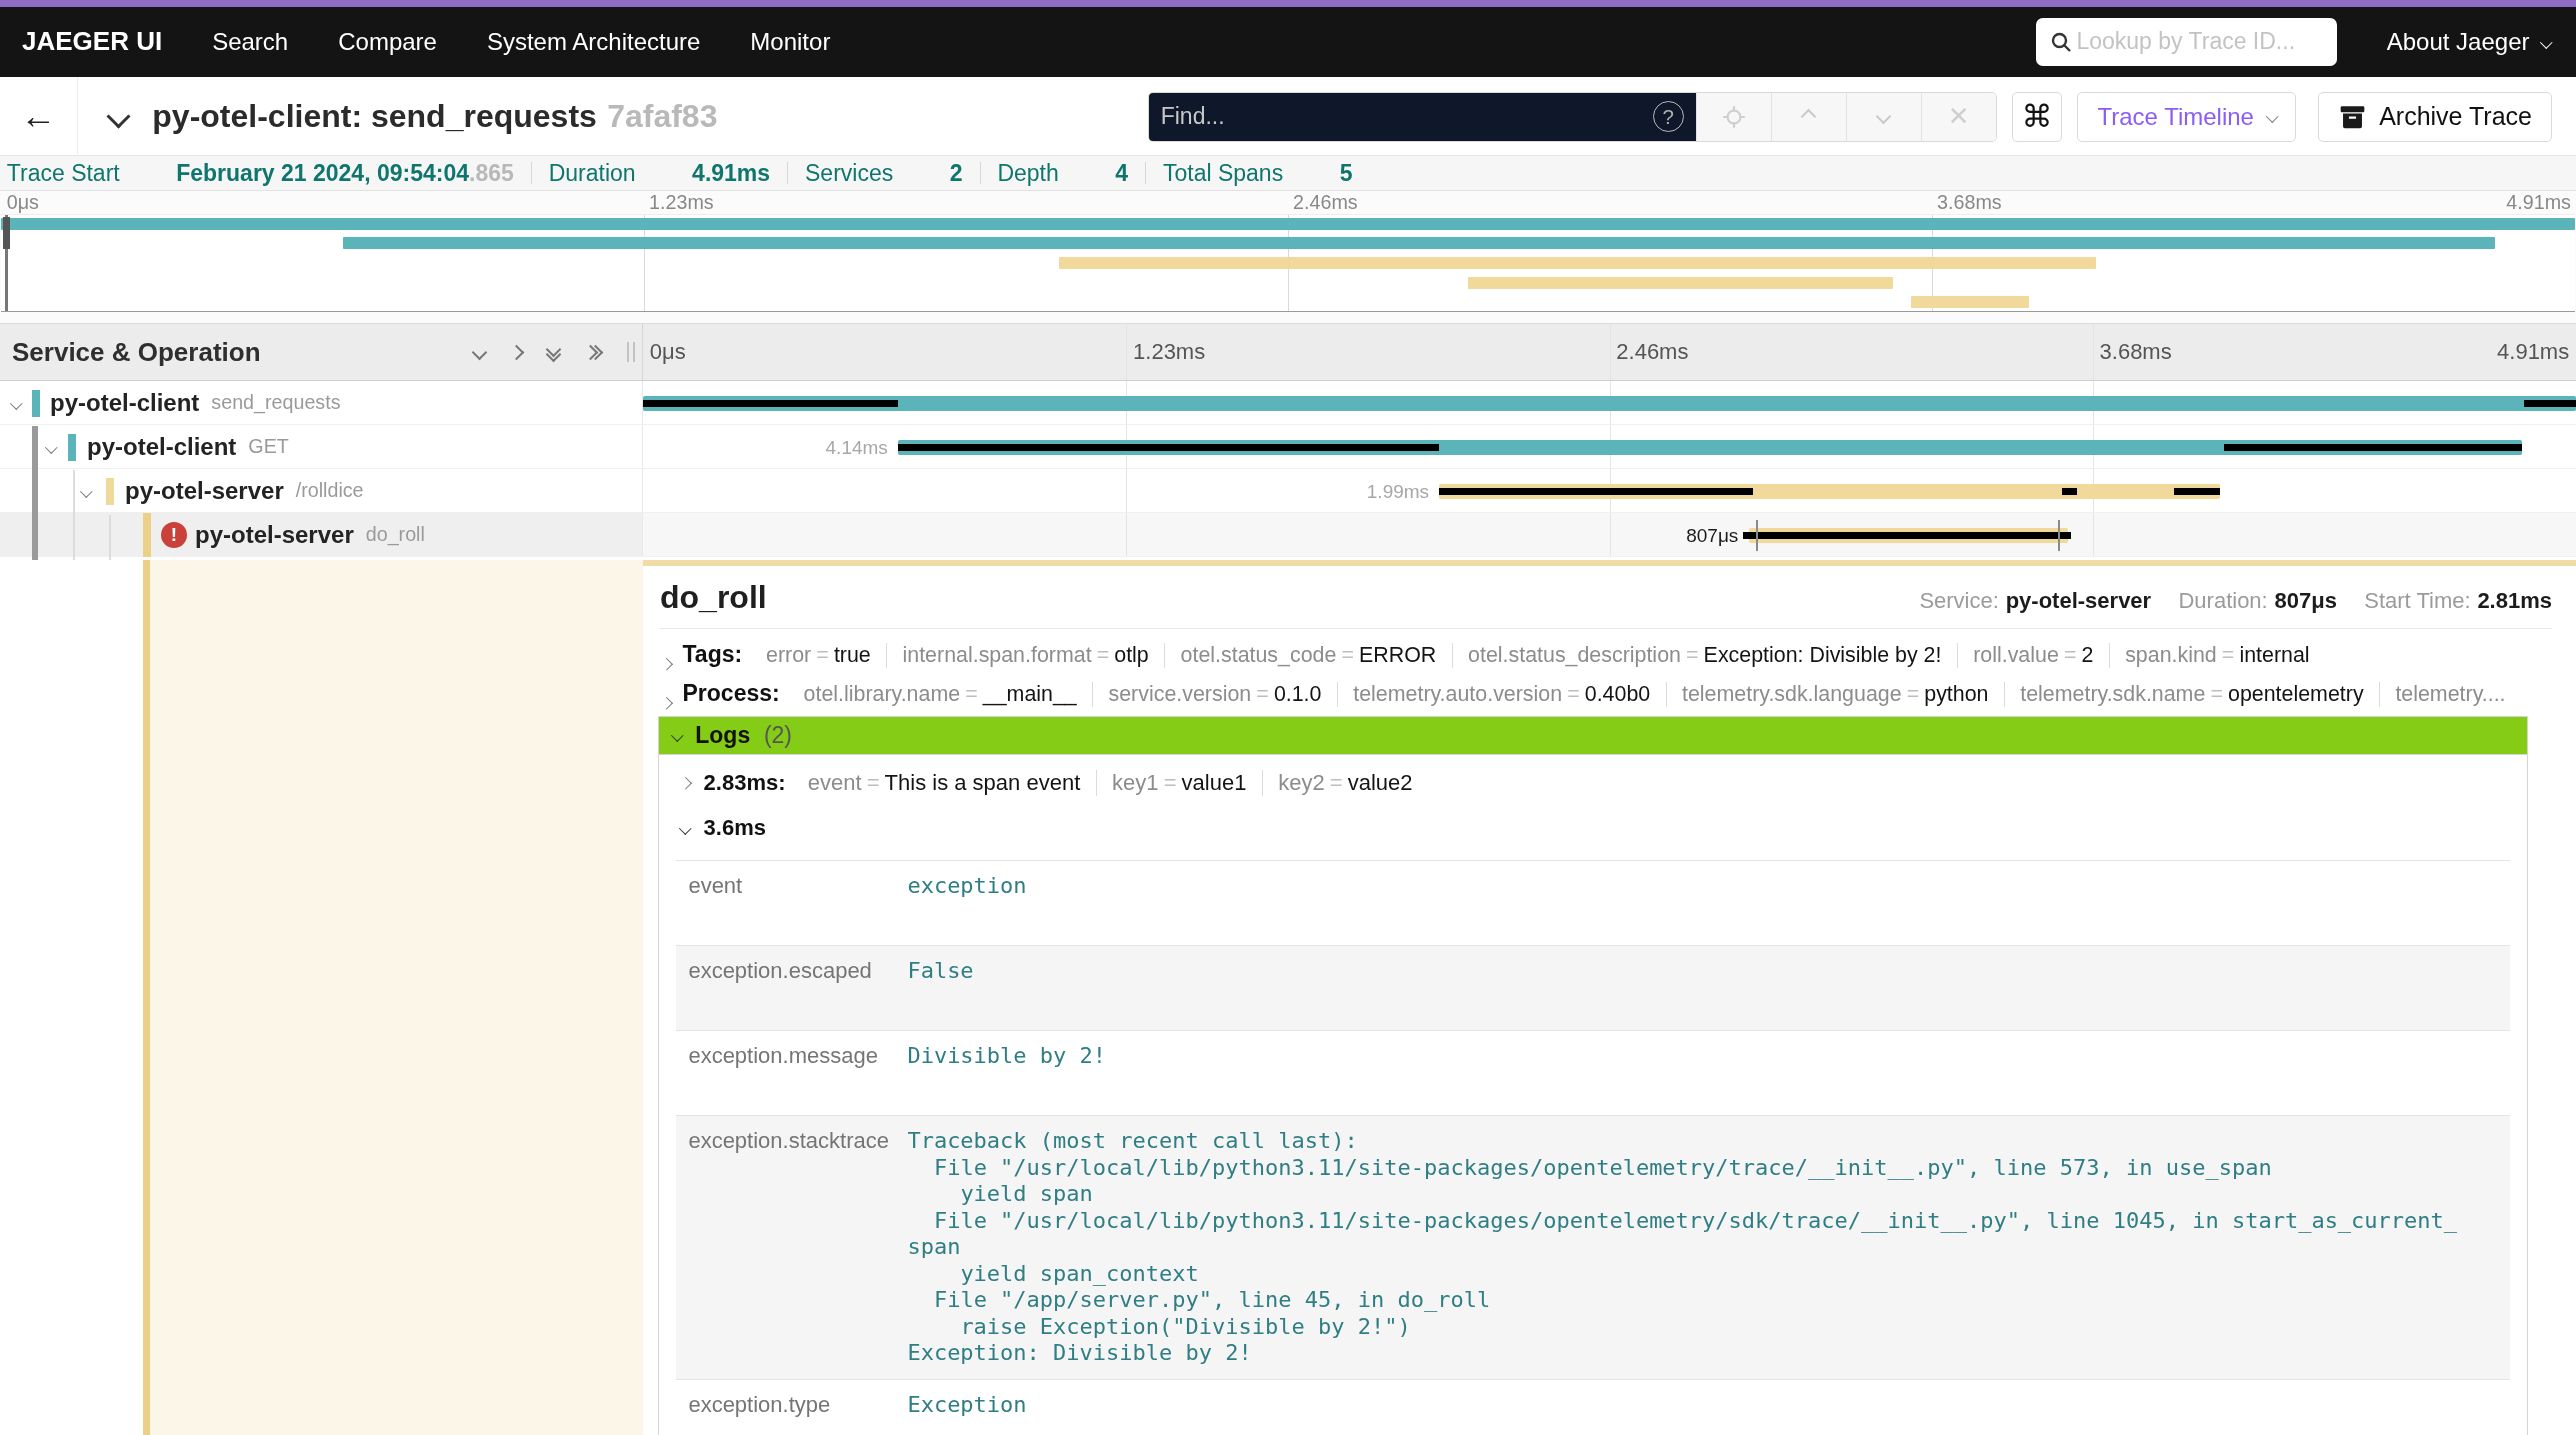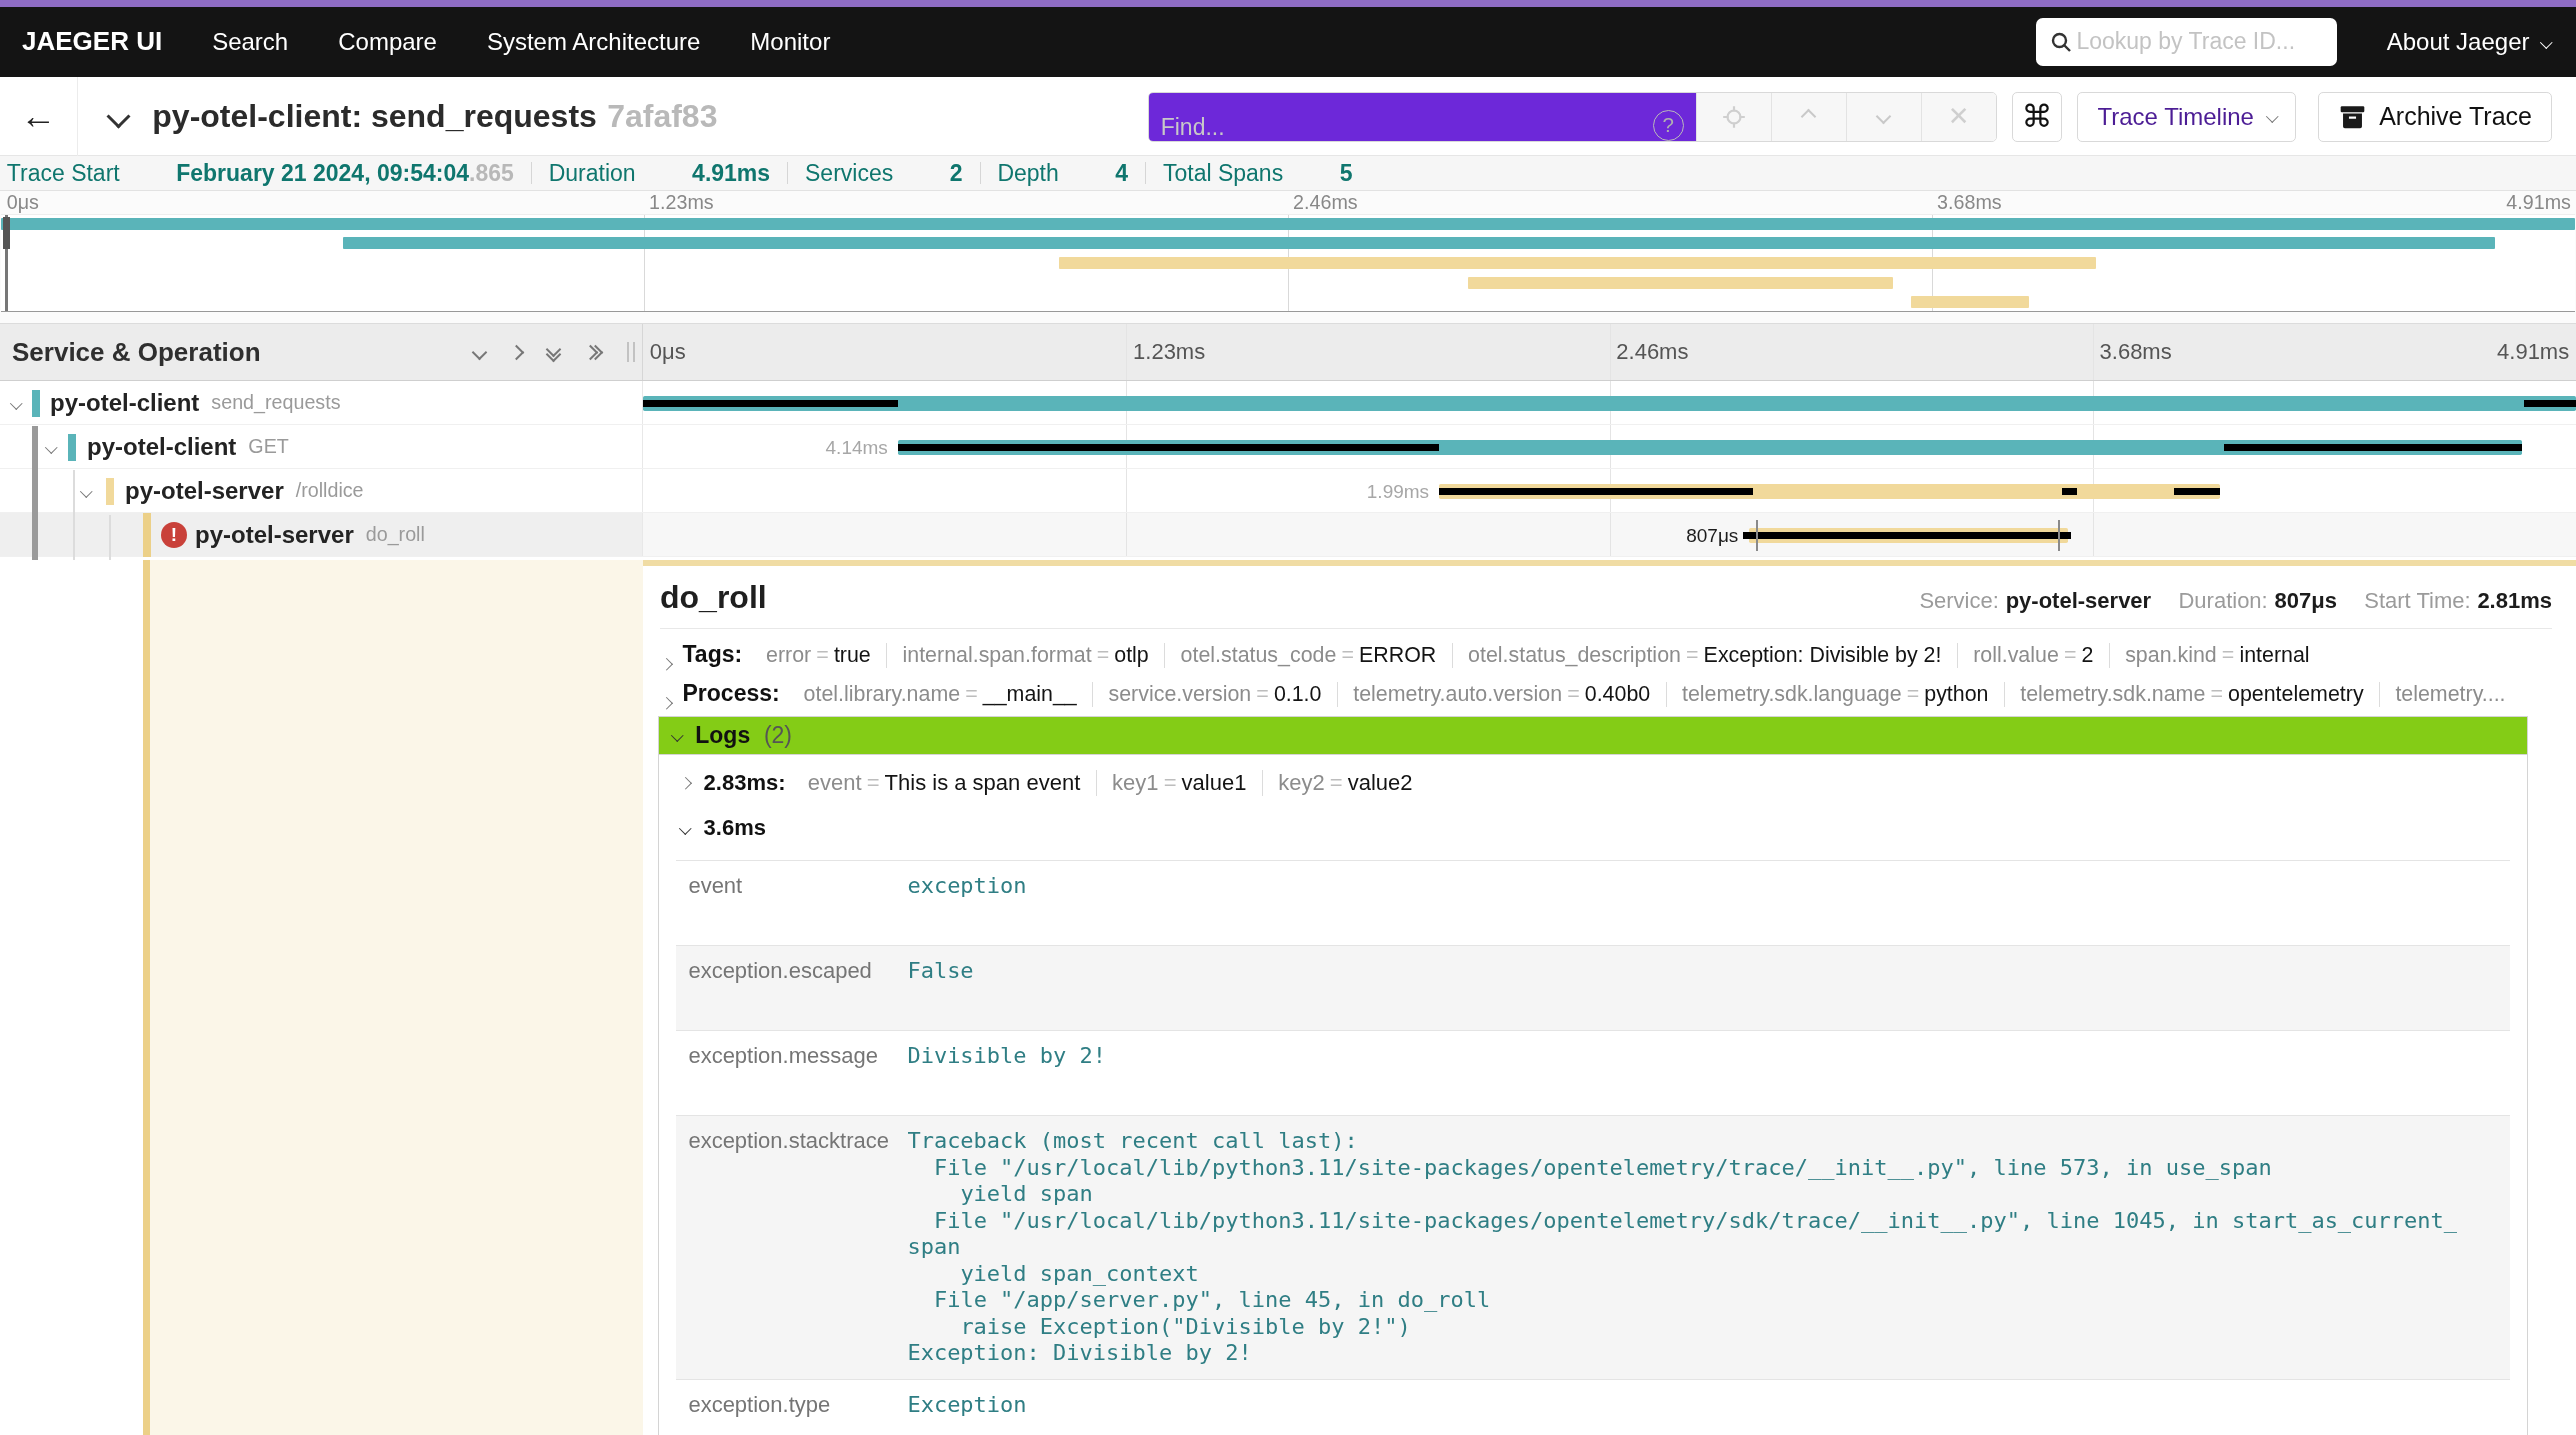--- a/index.html
+++ b/index.html
@@ -37,31 +37,31 @@
   .back { width:78px; height:79px; border-right:0.9px solid #ececec;
         display:flex; align-items:center; justify-content:center; cursor:pointer; }
   .back .arrow { font-size:36px; color:#222; line-height:1; }
   .collapse-toggle { width:60px; display:flex; align-items:center; justify-content:center;
         margin-left:10.3px; cursor:pointer; }
   .collapse-toggle .cv { width:17px; height:17px; border-width:3.4px; }
   .trace-title { font-size:32px; font-weight:bold; color:#2b2b2b; margin-left:4px; white-space:nowrap; }
   .trace-title .tid { color:#b9b9b9; font-weight:bold; margin-left:10.3px; }
   .hdr-controls { position:absolute; right:24px; top:14.5px; height:50px; display:flex; align-items:center; }
   .find-group { display:flex; height:50px; border:0.9px solid #d9d9d9; border-radius:5.1px; overflow:hidden; }
-  .find-input { width:547px; background:#6d28d9; display:flex; align-items:flex-end; padding:0 12px; }
+  .find-input { width:547px; background:#0f172a; display:flex; align-items:center; padding:0 12px; }
   .find-input .ph { color:#c8c8c8; font-size:23px; flex:1; }
   .help-circle { width:31px; height:31px; border:1.7px solid #b9b9b9; border-radius:50%;
         color:#b0b0b0; font-size:20.5px; display:flex; align-items:center; justify-content:center; }
   .seg { width:75px; background:#f7f7f7; border-left:0.9px solid #e3e3e3;
         display:flex; align-items:center; justify-content:center; color:#cfcfcf; font-size:26px; cursor:pointer; }
   .kbd-btn { width:50px; height:50px; border:0.9px solid #d9d9d9; border-radius:5.1px; background:#fff;
         font-size:31px; color:#111; margin-left:15.4px; cursor:pointer;
         display:flex; align-items:center; justify-content:center; }
   .view-btn { height:50px; border:0.9px solid #d9d9d9; border-radius:5.1px; background:#fff;
-        font-size:24px; color:#4c1d95; margin-left:15.4px; padding:0 19px; cursor:pointer;
+        font-size:24px; color:#8b5cf6; margin-left:15.4px; padding:0 19px; cursor:pointer;
         display:flex; align-items:center; gap:13.7px; font-family:inherit; }
   .archive-btn { height:50px; border:0.9px solid #d9d9d9; border-radius:5.1px; background:#fff;
         font-size:25px; color:#111; margin-left:22px; padding:0 19px; cursor:pointer;
         display:flex; align-items:center; gap:12px; font-family:inherit; }
 
   
   .info-bar { position:absolute; left:0; top:156px; width:2576px; height:35px; background:#f6f6f6;
         border-bottom:0.9px solid #e2e2e2; display:flex; align-items:center; font-size:23px; padding-left:6.8px; }
   .info-bar .lbl { color:#0f766e; margin-right:8.5px; }
   .info-bar .val { color:#0f766e; font-weight:bold;margin-left:48px; }

